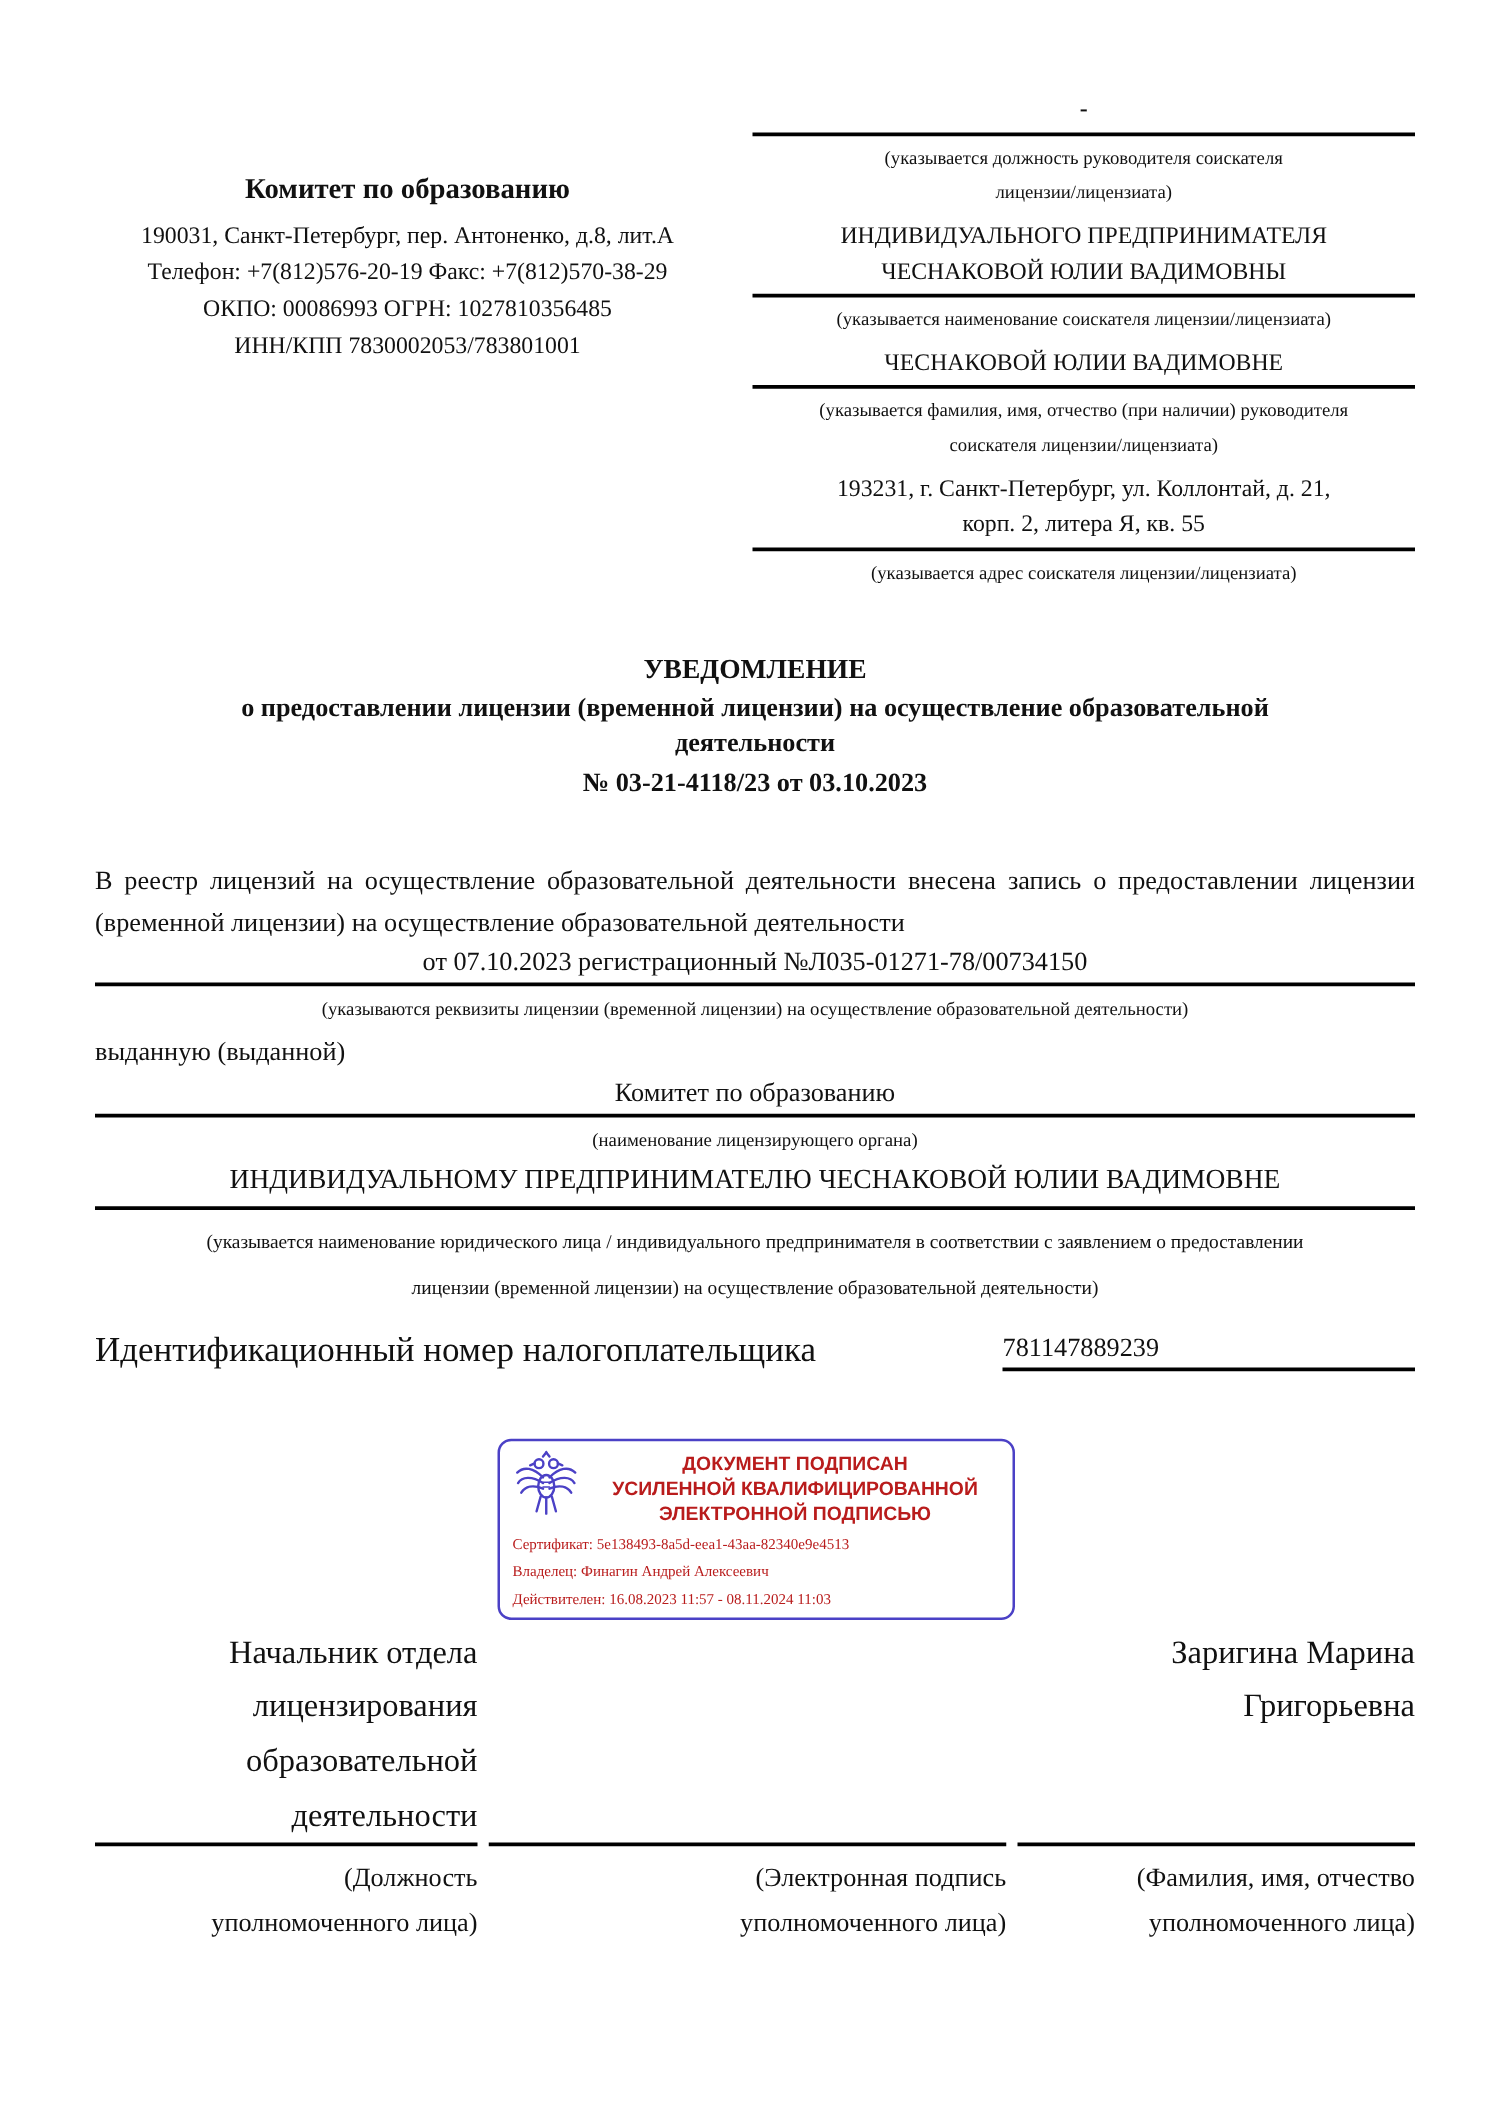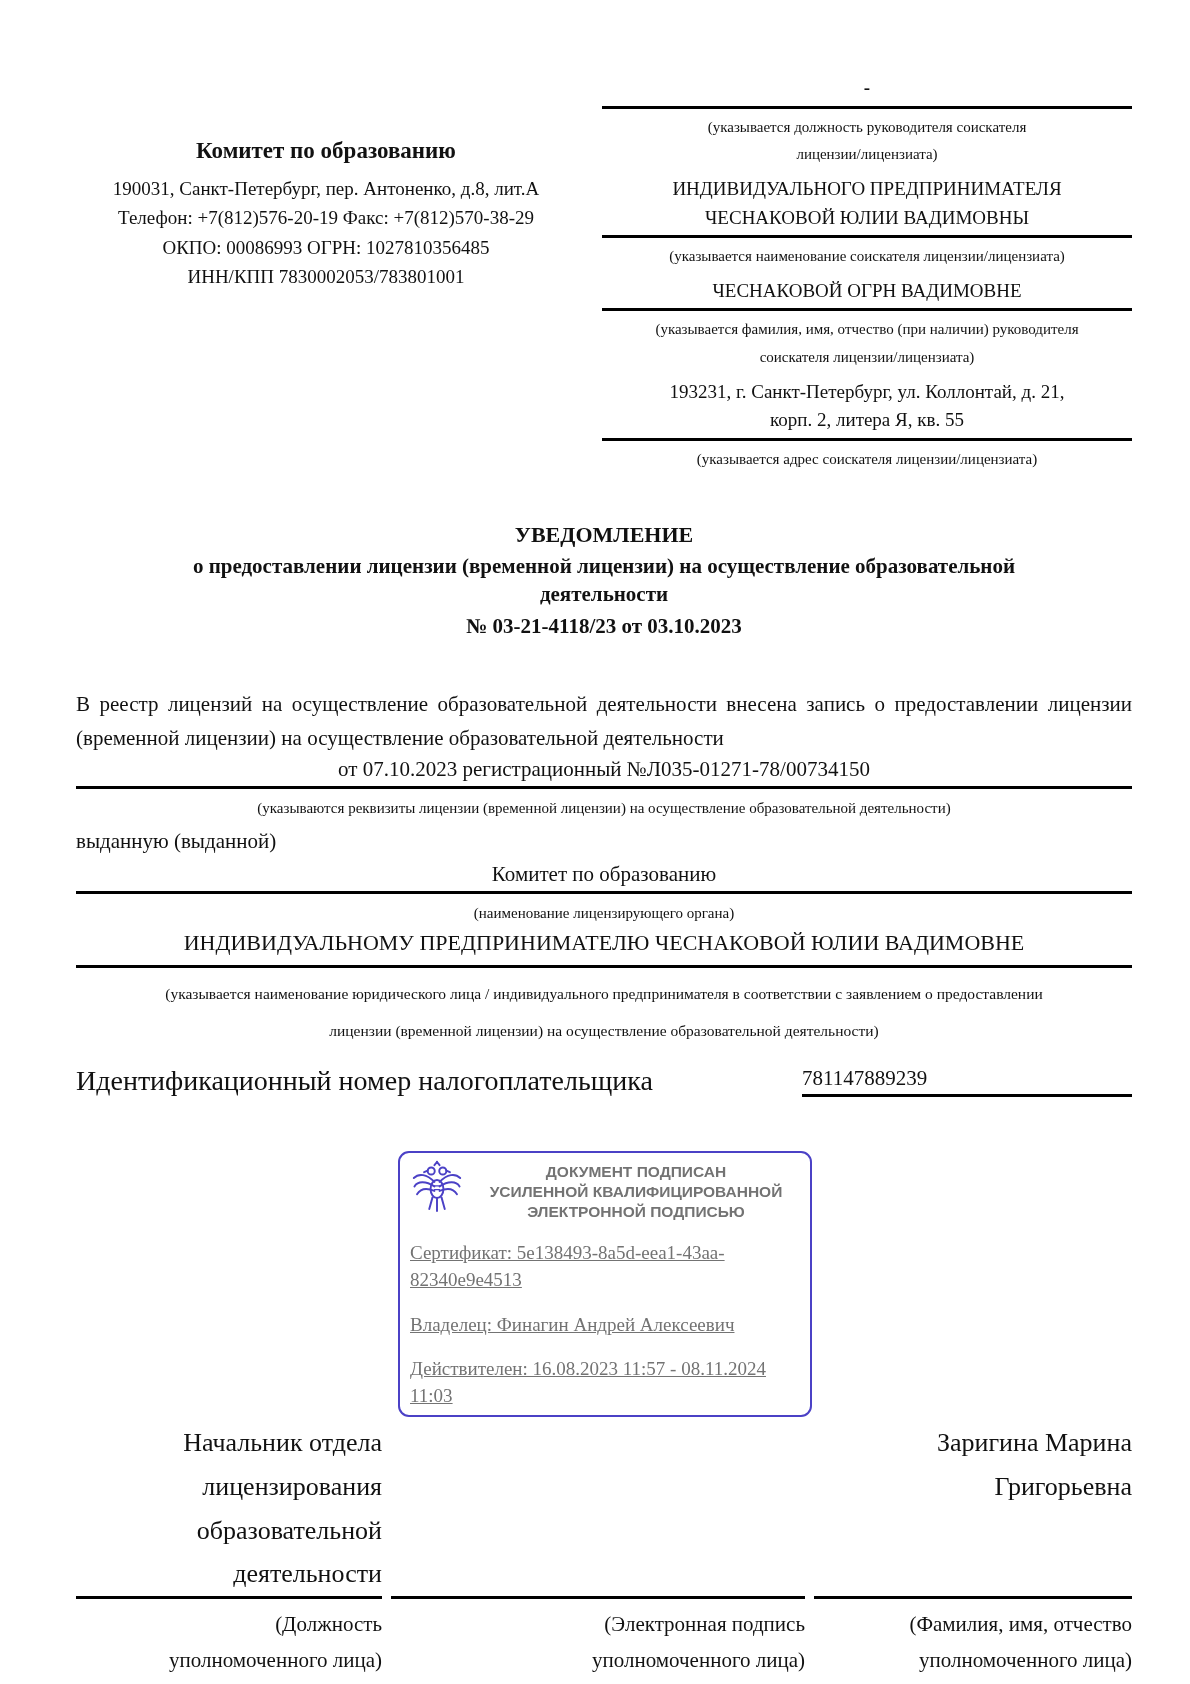--- a/index.html
+++ b/index.html
@@ -54,21 +54,21 @@
     margin:54px 0 0 322px; width:414px; border:2px solid #4b41c6;
     border-radius:11px; padding:7px 10px 6px 10px; color:#4b41c6;
   }
   .stamp-top { display:flex; align-items:flex-start; gap:8px; }
   .stamp-emblem { flex:none; width:54px; height:58px; }
   .stamp-title {
     flex:1; text-align:center; font-family:"Liberation Sans", sans-serif;
     font-weight:bold; font-size:15.5px; line-height:1.3; white-space:pre-line;
     padding-top:2px;
   }
-  .stamp-detail { font-size:19px; line-height:1.4; margin-top:18px;text-decoration:underline; }
+  .stamp-detail { font-size:12px; line-height:1.4; margin-top:5px; }
 
   
   .sig-row { display:flex; justify-content:space-between; margin-top:4px; }
   .sig-col { display:flex; flex-direction:column; }
   .sig-col.c1 { width:306px; }
   .sig-col.c2 { width:414px; }
   .sig-col.c3 { width:318px; }
   .sig-text {
     flex:1; min-height:136px; text-align:right; font-size:26px;
     line-height:1.68; white-space:pre-line;
@@ -95,21 +95,21 @@
 
     <div class="hdr-right">
       <div class="fld-value dash">-</div>
       <div class="fld-caption">(указывается должность руководителя соискателя
 лицензии/лицензиата)</div>
 
       <div class="fld-value">ИНДИВИДУАЛЬНОГО ПРЕДПРИНИМАТЕЛЯ
 ЧЕСНАКОВОЙ ЮЛИИ ВАДИМОВНЫ</div>
       <div class="fld-caption">(указывается наименование соискателя лицензии/лицензиата)</div>
 
-      <div class="fld-value">ЧЕСНАКОВОЙ ОГРН ВАДИМОВНЕ</div>
+      <div class="fld-value">ЧЕСНАКОВОЙ ЮЛИИ ВАДИМОВНЕ</div>
       <div class="fld-caption">(указывается фамилия, имя, отчество (при наличии) руководителя
 соискателя лицензии/лицензиата)</div>
 
       <div class="fld-value">193231, г. Санкт-Петербург, ул. Коллонтай, д. 21,
 корп. 2, литера Я, кв. 55</div>
       <div class="fld-caption">(указывается адрес соискателя лицензии/лицензиата)</div>
     </div>
   </div>
 
   <div class="title-block">
@@ -132,21 +132,21 @@
   <div class="u-row licensee-row">ИНДИВИДУАЛЬНОМУ ПРЕДПРИНИМАТЕЛЮ ЧЕСНАКОВОЙ ЮЛИИ
 ВАДИМОВНЕ</div>
   <div class="small-caption licensee-caption">(указывается наименование юридического лица / индивидуального предпринимателя в соответствии с заявлением о предоставлении
 лицензии (временной лицензии) на осуществление образовательной деятельности)</div>
 
   <div class="inn-row">
     <div class="inn-label">Идентификационный номер налогоплательщика</div>
     <div class="inn-value-box">781147889239</div>
   </div>
 
-  <div class="stamp" id="stamp" style="border-color: rgb(75, 65, 198); color: #737373;">
+  <div class="stamp" id="stamp" style="border-color: rgb(75, 65, 198); color: #b91c1c;">
     <div class="stamp-top">
       <svg class="stamp-emblem" viewBox="0 0 80 90" fill="none" stroke="#4b41c6" stroke-width="3" stroke-linecap="round">
 
         <path d="M36 8 L40 3 L44 8"></path>
         <circle cx="40" cy="3" r="1.6" fill="#4b41c6" stroke="none"></circle>
 
         <circle cx="31" cy="17" r="5.5"></circle>
         <circle cx="49" cy="17" r="5.5"></circle>
         <path d="M25.5 16.5 L20 19"></path>
         <path d="M54.5 16.5 L60 19"></path>

